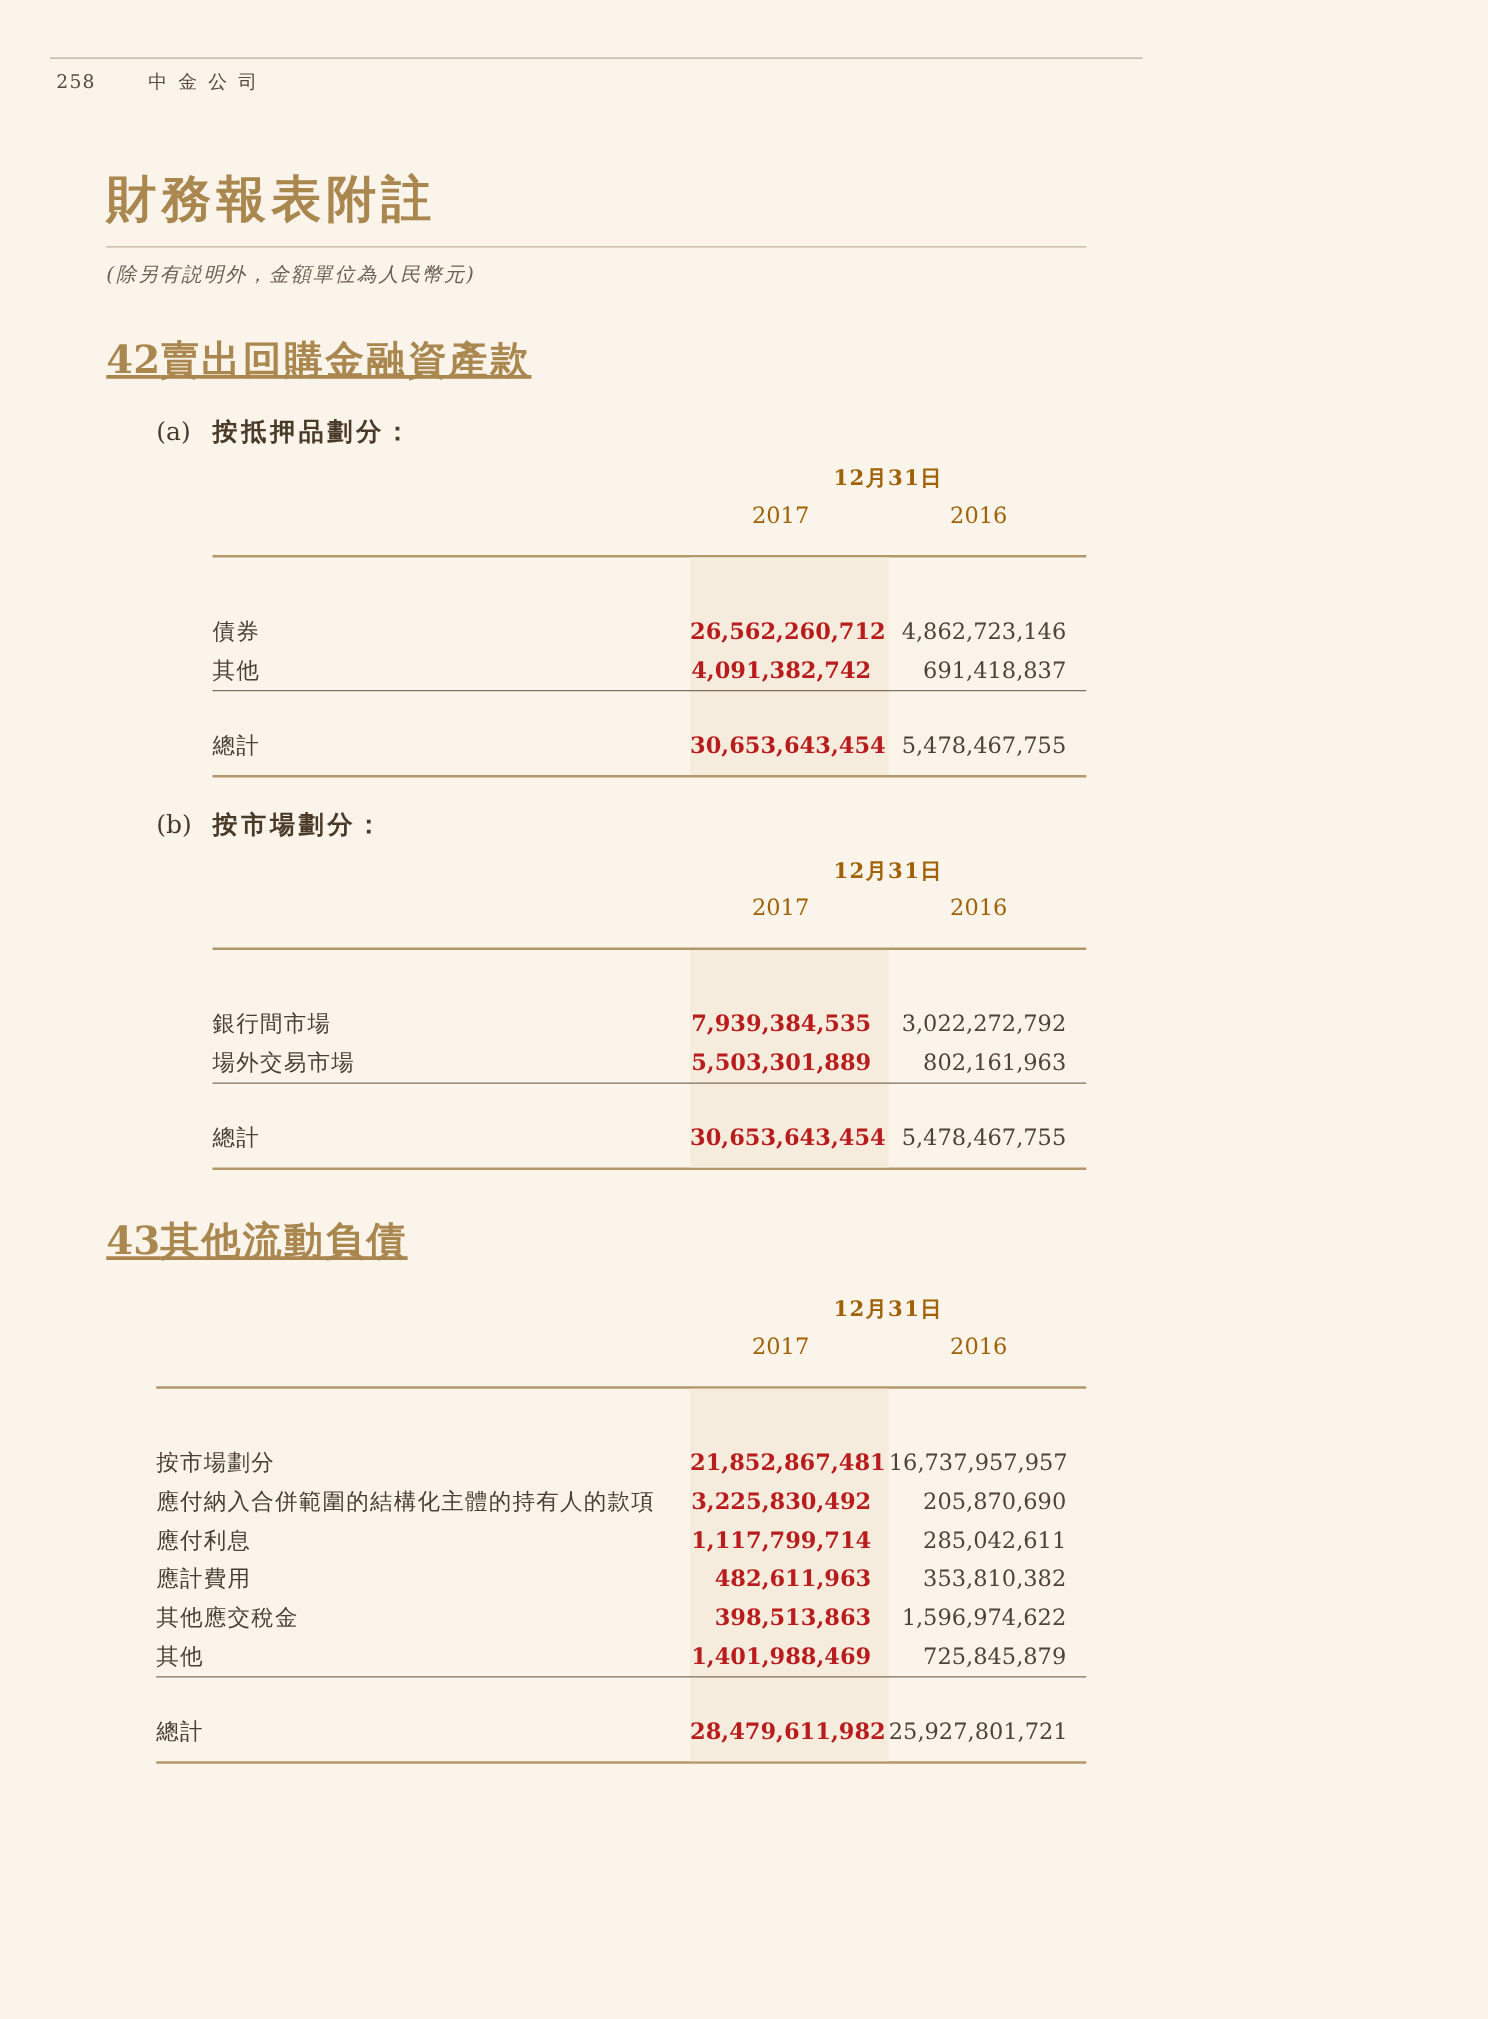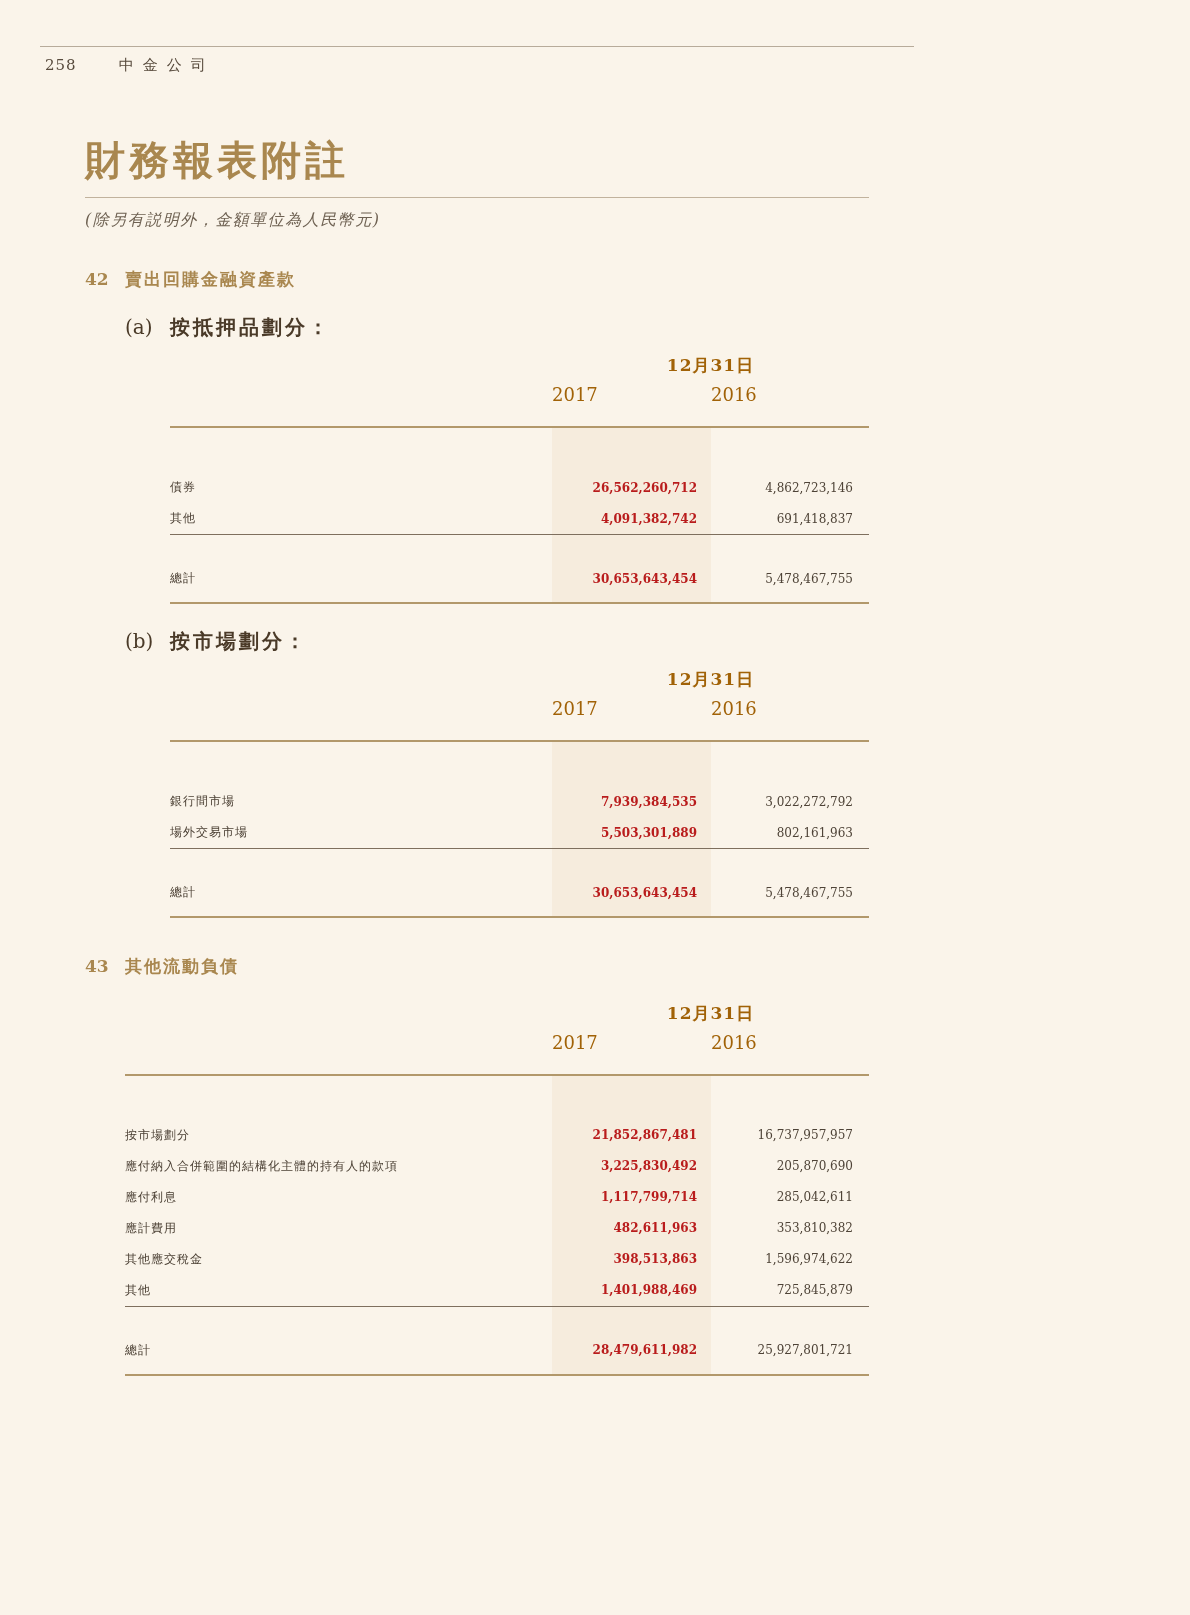--- a/index.html
+++ b/index.html
@@ -10,48 +10,48 @@
   .running .pgnum{letter-spacing:1px;}
   .running .company{margin-left:42px;letter-spacing:9px;}
 
   .content{margin:0 85px;}
 
   .page-title{margin:62px 0 0;font-size:40px;line-height:1.15;color:#A9874F;letter-spacing:4px;font-weight:700;}
   .title-rule{border-top:1px solid #C1B29D;margin-top:14px;}
   .unit-note{margin:12px 0 0;font-style:italic;font-size:16px;color:#6E6152;letter-spacing:1.5px;}
 
   .section{margin-top:38px;}
-  .sec-head{display:flex;font-size:17px;font-weight:700;color:#A9874F;letter-spacing:2px;line-height:1.25;}
+  .sec-head{display:flex;font-size:31px;font-weight:700;color:#A9874F;letter-spacing:2px;line-height:1.25;text-decoration:underline;}
   .sec-num{min-width:40px;letter-spacing:0;}
   .sec-body{padding-left:40px;}
 
   .subsection{margin-top:24px;}
   .sub-head{display:flex;font-size:20px;color:#4A3A28;line-height:1.3;}
   .sub-label{min-width:45px;font-weight:400;}
   .sub-title{font-weight:700;letter-spacing:3px;}
   .sub-body{padding-left:45px;}
 
   
   .fin-table{margin-top:10px;}
   .fin-table.sec-level{margin-top:20px;}
   .fh{display:grid;grid-template-columns:1fr 159px 158px;color:#a16207;}
   .fh-date{grid-column:2/4;text-align:center;font-weight:700;height:30px;line-height:30px;font-size:17px;letter-spacing:1px;}
-  .fh-year{text-align:left;height:30px;line-height:30px;font-size:18px;}
+  .fh-year{text-align:center;height:30px;line-height:30px;font-size:18px;}
   .fh-year.y17{padding-right:14px;}
   .fh-year.y16{padding-right:14px;}
   .fh.years{margin-bottom:16px;}
 
   .fin-body{position:relative;border-top:2px solid #B2986B;border-bottom:2px solid #B2986B;}
   .fin-body::before{content:"";position:absolute;top:0;bottom:0;right:158px;width:159px;background:#F6ECDD;}
   .fin-body>*{position:relative;}
 
   .sp-lg{height:44px;}
   .sp-md{height:28px;}
   .sp-sm{height:8px;}
-  .fin-row{display:grid;grid-template-columns:1fr 159px 158px;align-items:center;height:31px;font-size:12px;}
+  .fin-row{display:grid;grid-template-columns:1fr 159px 158px;align-items:center;height:31px;font-size:18px;}
   .c-label{color:#4A3F33;letter-spacing:1px;white-space:nowrap;}
   .c-17{text-align:right;padding-right:14px;font-weight:700;color:#b91c1c;}
   .c-16{text-align:right;padding-right:16px;color:#4E4337;}
   .divider{border-top:1px solid #7E6F5E;height:0;}
 </style>
 </head>
 <body>
 
 <div class="page">
 

